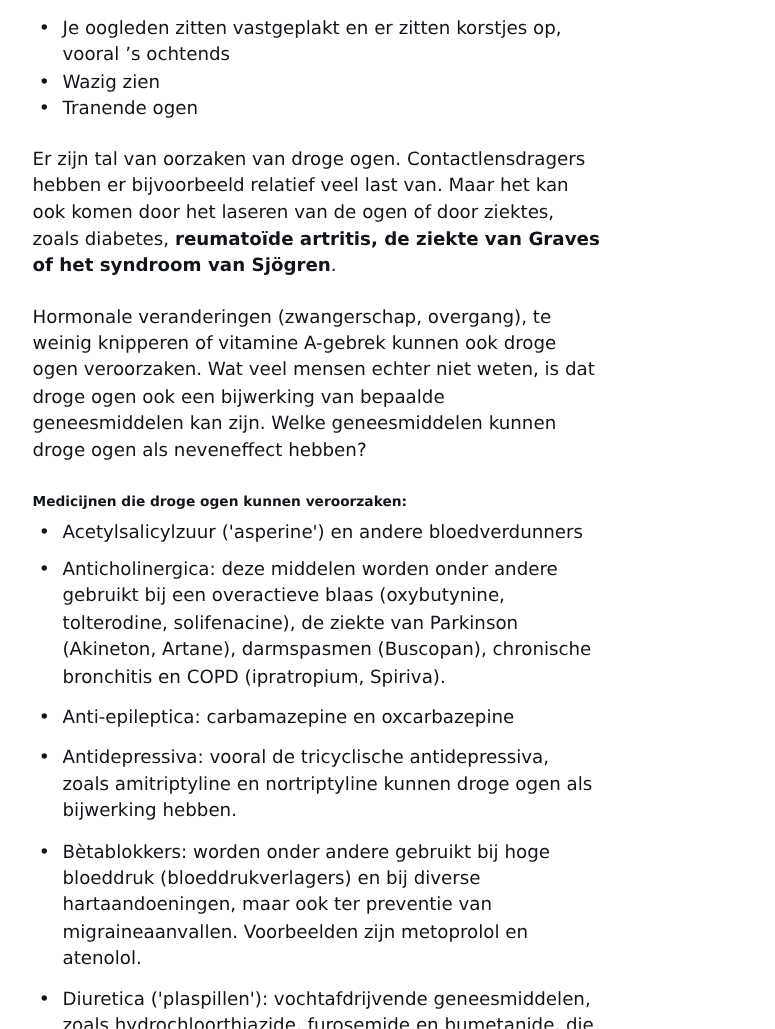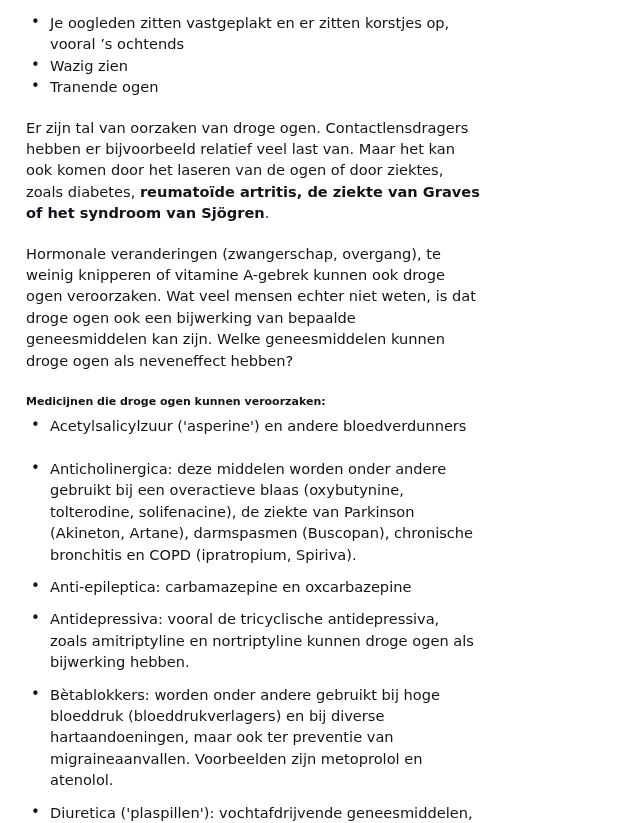--- a/index.html
+++ b/index.html
@@ -47,21 +47,21 @@
   }
   
   ul.tight > li {
     margin-bottom: 0;
   }
   
   ul.spaced > li {
     margin-bottom: 11px;
   }
   ul.spaced > li:first-child {
-    margin-bottom: 22px;
+    margin-bottom: 9px;
   }
   ul.spaced > li:last-child {
     margin-bottom: 0;
   }
   
   p.para {
     margin: 0 0 19px 0;
     max-width: 556px;
   }
   p.para:last-of-type {

